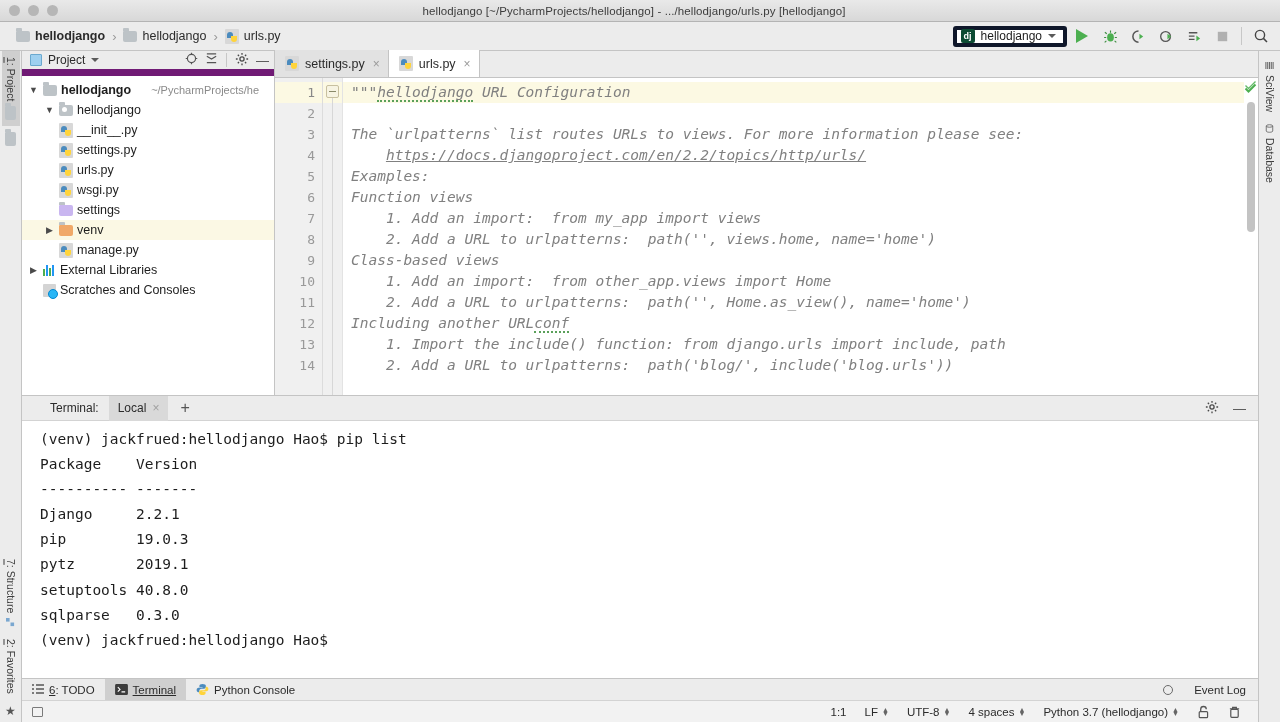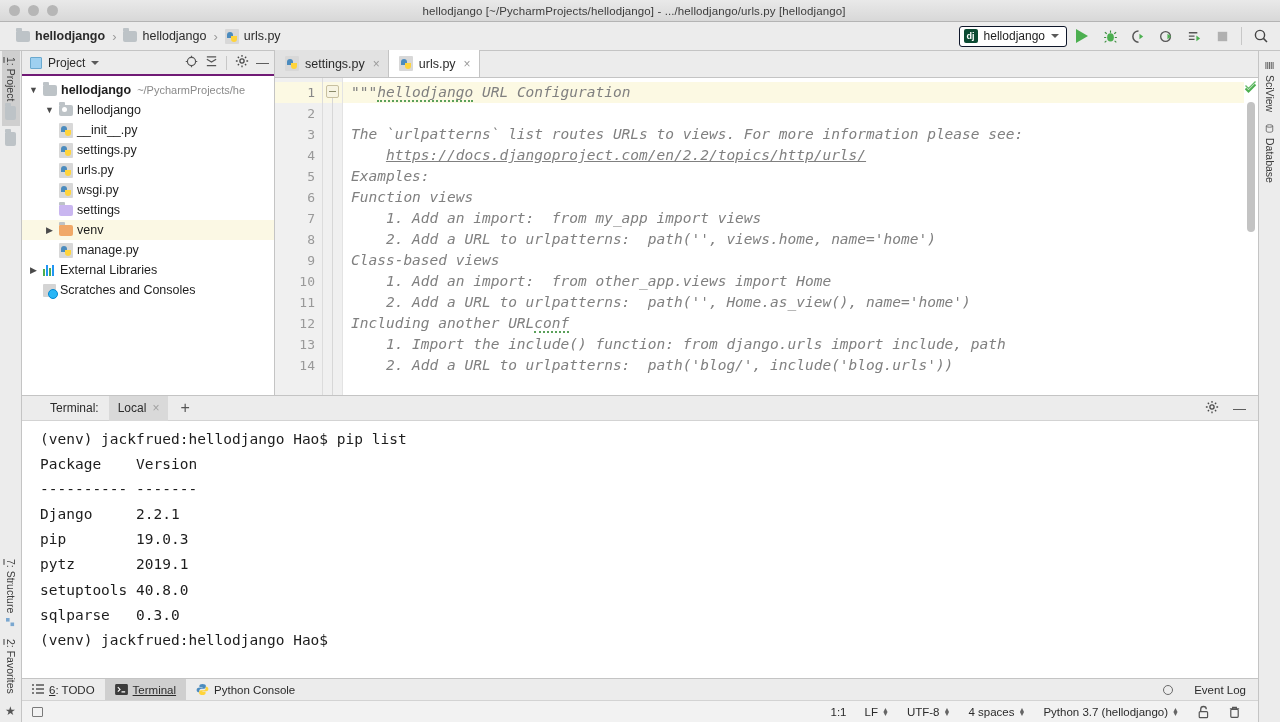--- a/index.html
+++ b/index.html
@@ -45,21 +45,21 @@
     background:#bdc3c7; border-radius:1px 1px 0 0;
   }
   .py-ico { width: 14px; height: 15px; position: relative; flex: 0 0 14px; }
   .py-ico .pg { position:absolute; inset:0; background:#d8d8d8; border-radius:1px; }
   .py-ico .b1 { position:absolute; left:2px; top:3px; width:6px; height:6px; border-radius:3px 3px 0 0; background:#4b8bbe; }
   .py-ico .b2 { position:absolute; left:6px; top:7px; width:6px; height:6px; border-radius:0 0 3px 3px; background:#ffd43b; }
 
   .toolbar-right { margin-left: auto; display: flex; align-items: center; gap: 2px; }
   .runcfg {
     display: flex; align-items: center; gap: 6px;
-    background: #fff; border: 1px solid #0f172a; border-radius: 3px;
+    background: #fff; border: 4px solid #0f172a; border-radius: 3px;
     height: 21px; padding: 0 7px 0 4px; font-size: 12px; color: #1d1d1d;
   }
   .dj-ico { width: 14px; height: 14px; background: #0c4b33; border-radius: 2px;
             color:#fff; font-size:9px; font-weight:bold; display:flex; align-items:center; justify-content:center; }
   .caret { width:0;height:0;border-left:4px solid transparent;border-right:4px solid transparent;border-top:4px solid #5a5a5a; }
   .tbtn { width: 26px; height: 24px; display:flex; align-items:center; justify-content:center; }
   .tri { width:0;height:0;border-top:7px solid transparent;border-bottom:7px solid transparent;border-left:12px solid #4caf50; }
   .vsep { width:1px; height:18px; background:#c7c7c7; margin:0 4px; }
 
   
@@ -81,33 +81,33 @@
     width: 22px; flex: 0 0 22px; background:#ececec; border-left:1px solid #c4c4c4;
     display:flex; flex-direction:column; align-items:center; padding-top:4px;
   }
 
   .center { flex:1 1 auto; display:flex; flex-direction:column; min-width:0; }
   .upper { flex: 0 0 344px; display:flex; min-height:0; }
 
   
   .project { width: 253px; flex: 0 0 253px; background:#fff; border-right:1px solid #c4c4c4; display:flex; flex-direction:column; }
   .project-head {
-    height: 25px; flex:0 0 25px; background:#ececec; border-bottom:2px solid #701a75;
+    height: 25px; flex:0 0 25px; background:#ececec; border-bottom:7px solid #701a75;
     display:flex; align-items:center; padding: 0 5px 0 8px; gap:6px; font-size:12px; color:#2b2b2b;
   }
   .proj-sq { width:12px;height:12px;background:#9ed0f0;border:1px solid #6aa9cf;border-radius:1px; }
   .ph-right { margin-left:auto; display:flex; align-items:center; gap:7px; color:#5a5a5a; }
   .tree { padding-top:4px; font-size:12.5px; color:#1d1d1d; overflow:hidden; }
   .row { height:20px; display:flex; align-items:center; gap:4px; padding-right:4px; white-space:nowrap; }
   .row.hl { background:#fbf8e4; }
   .arrow { width:11px; text-align:center; color:#4a4a4a; font-size:9px; flex:0 0 11px; }
   .ind1 { padding-left: 6px; } .ind2 { padding-left: 22px; } .ind3 { padding-left: 22px; }
   .lbl { font-size:12.5px; }
   .lbl.b { font-weight:bold; }
-  .path { color:#8a8a8a; font-size:11px; margin-left:2px; }
+  .path { color:#8a8a8a; font-size:11px; margin-left:16px; }
   .f-purple { background:#c9b6f0; } .f-orange { background:#f0a868; }
   .lib-ico { width:13px;height:12px; display:flex; gap:1px; align-items:flex-end; }
   .lib-ico i { width:2px; background:#4caf50; display:block; }
   .sc-ico { width:13px;height:13px;background:#d4d4d4;border-radius:1px;position:relative; }
   .sc-ico::after{content:'';position:absolute;right:-2px;bottom:-2px;width:8px;height:8px;border-radius:50%;background:#29b6f6;border:1px solid #0288d1;}
 
   
   .editor-wrap { flex:1 1 auto; display:flex; flex-direction:column; min-width:0; background:#fff; }
   .tabs { height:27px; flex:0 0 27px; background:#ececec; border-bottom:1px solid #c4c4c4; display:flex; align-items:flex-end; }
   .tab {

